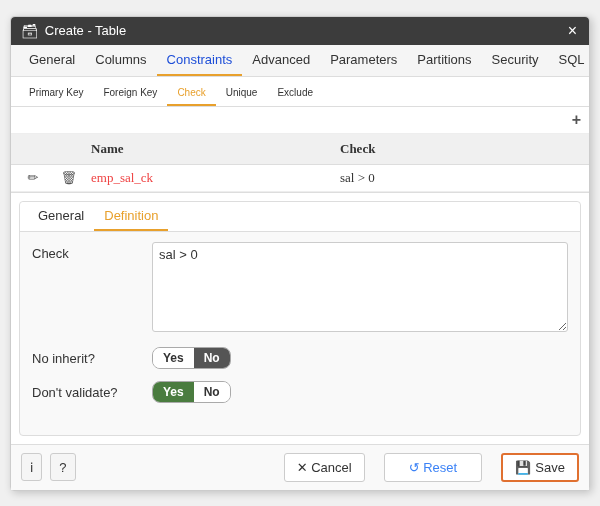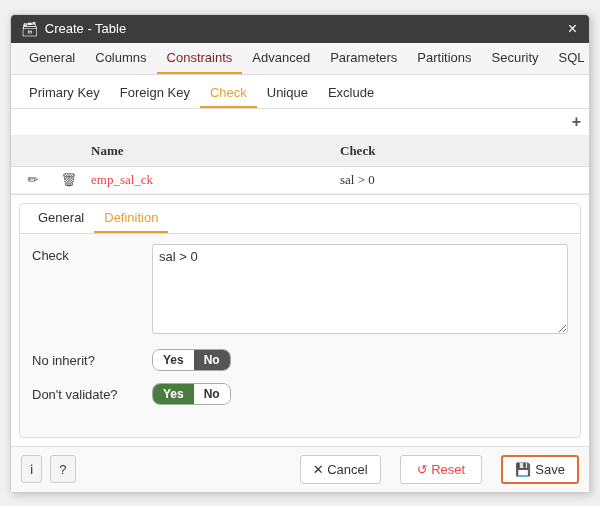--- a/index.html
+++ b/index.html
@@ -61,33 +61,33 @@
     .main-tab {
       padding: 7px 10px;
       cursor: pointer;
       font-size: 13px;
       color: #333;
       border-bottom: 2px solid transparent;
       white-space: nowrap;
     }
     .main-tab.active {
       border-bottom: 2px solid #e8a02c;
-      color: #7f1d1d;
+      color: #1d4ed8;
       font-weight: 500;
     }
     .sub-tabs {
       display: flex;
       padding: 4px 8px 0;
       border-bottom: 1px solid #ddd;
       background: #fff;
     }
     .sub-tab {
       padding: 6px 10px;
       cursor: pointer;
-      font-size: 13px;
+      font-size: 10px;
       color: #333;
       border-bottom: 2px solid transparent;
     }
     .sub-tab.active {
       border-bottom: 2px solid #e8a02c;
       color: #e8a02c;
       font-weight: 500;
     }
     .toolbar-row {
       display: flex;
@@ -272,24 +272,24 @@
       border-radius: 3px;
       padding: 5px 12px;
       cursor: pointer;
       font-size: 13px;
       color: #333;
     }
     .btn-reset {
       background: #fff;
       border: 1px solid #ccc;
       border-radius: 3px;
-      padding: 5px 16px;
-      cursor: pointer;
-      font-size: 13px;
-      color: #ef4444;
+      padding: 5px 24px;
+      cursor: pointer;
+      font-size: 13px;
+      color: #3b82f6;
       display: flex;
       align-items: center;
       gap: 4px;
     }
     .btn-save {
       background: #fff;
       border: 2px solid #e07030;
       border-radius: 3px;
       padding: 5px 12px;
       cursor: pointer;

